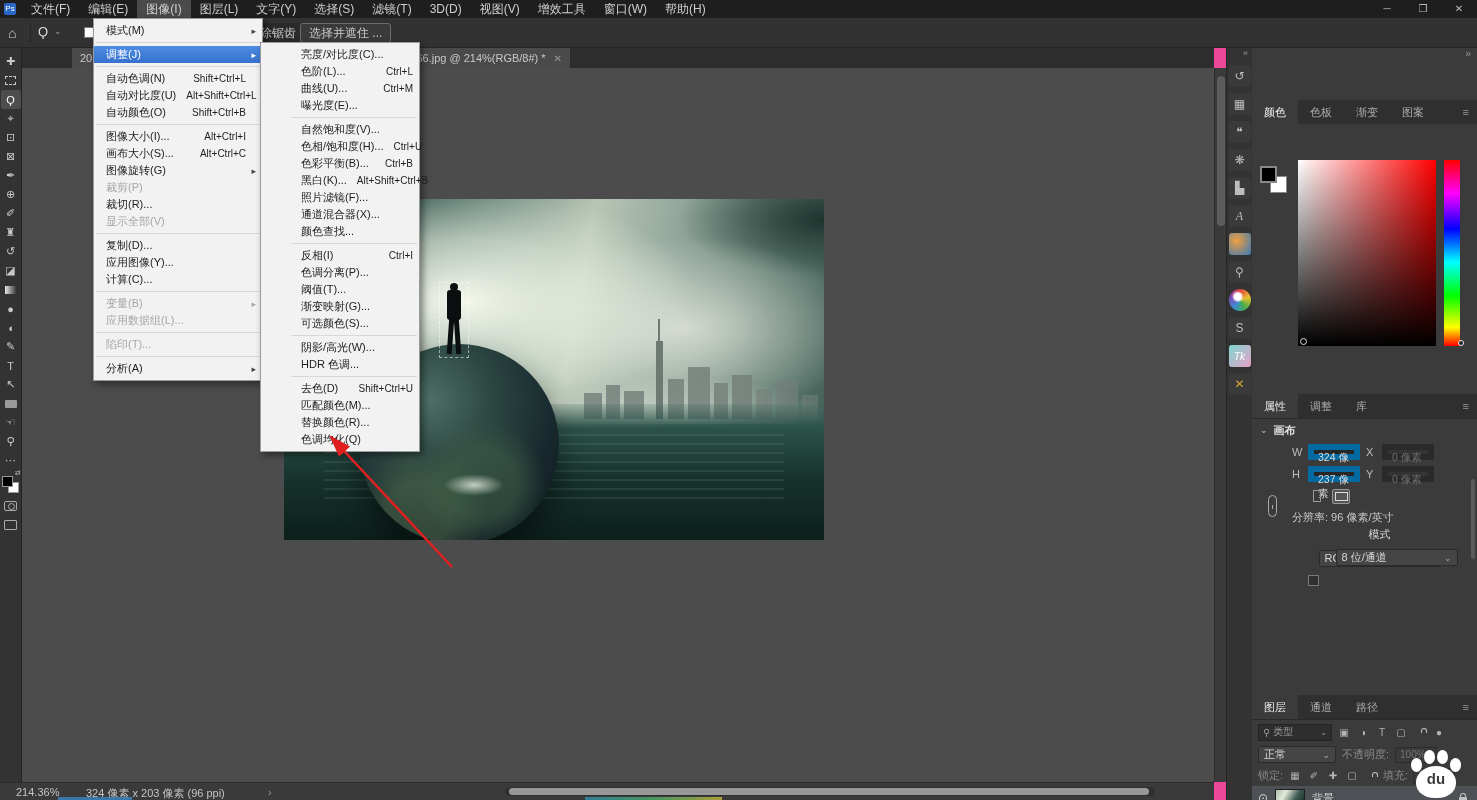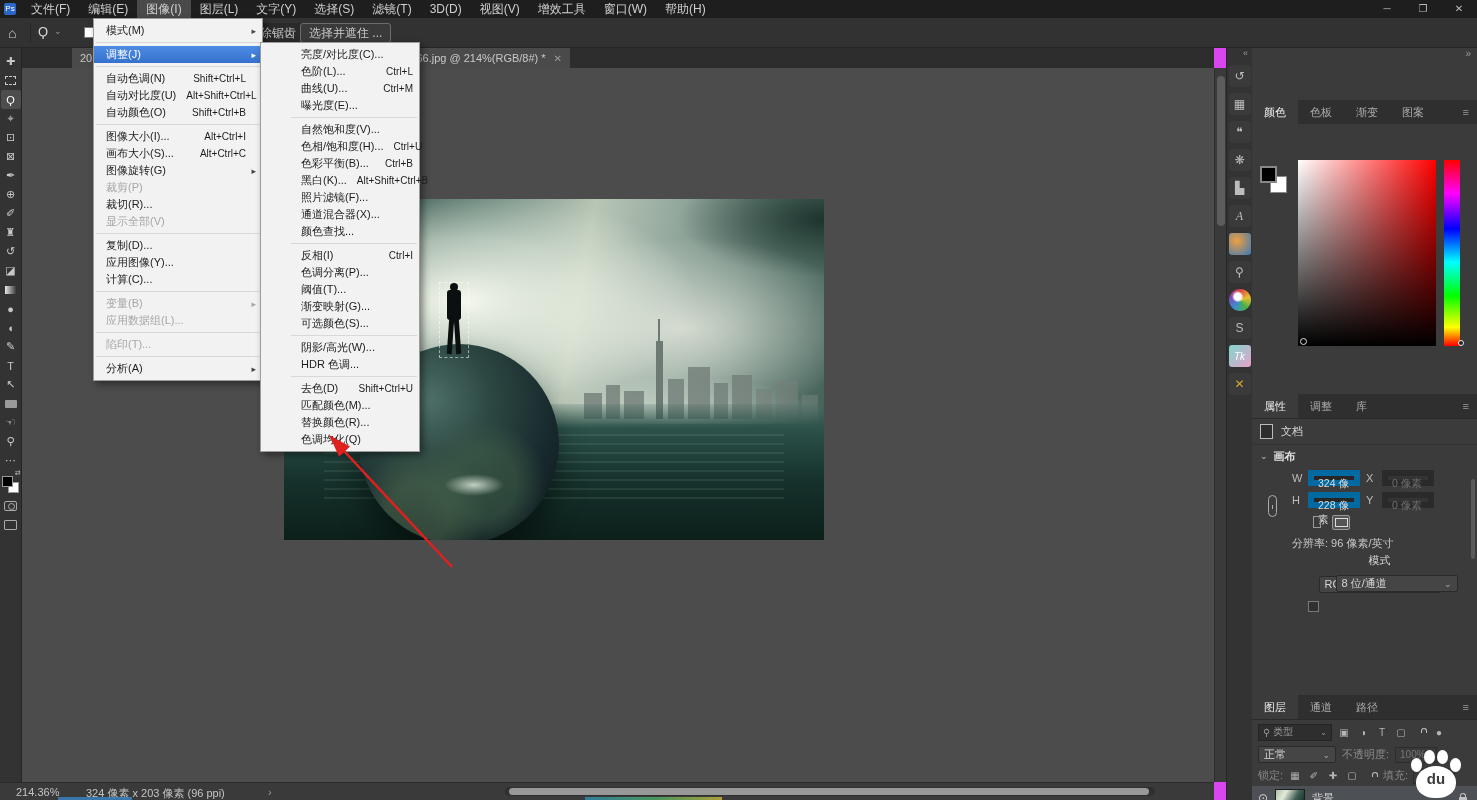--- a/index.html
+++ b/index.html
@@ -1,18 +1,18 @@
 <!DOCTYPE html>
 <html><head>
 <meta charset="utf-8">
 <style>
   * { margin:0; padding:0; box-sizing:border-box; }
   html,body { width:1477px; height:800px; overflow:hidden; background:#1d1d1d;
     font-family:"Liberation Sans","DejaVu Sans",sans-serif; }
-  .app { position:relative; width:1477px; height:800px; background:#d946ef; overflow:hidden; }
+  .app { position:relative; width:1477px; height:800px; background:#ec4899; overflow:hidden; }
 
   
   .titlebar { position:absolute; left:0; top:0; width:1477px; height:18px; background:#1e1e1e;
     display:flex; align-items:center; color:#cfcfcf; font-size:12px; z-index:20; }
   .ps-logo { width:12px; height:12px; margin:0 6px 0 4px; background:#2b66c9; color:#fff;
     font-size:8px; line-height:12px; text-align:center; border-radius:2px; }
   .tb-menu { padding:0 9px; line-height:18px; white-space:nowrap; cursor:default; }
   .tb-menu.active { background:#4a4a4a; }
   .tb-spacer { flex:1; }
   .wc { width:36px; text-align:center; color:#bbb; font-size:10px; line-height:18px; }
@@ -412,38 +412,34 @@
       <div class="cp-hue-marker"></div>
     </div>
 
     <div class="tabstrip">
       <div class="ptab active">属性</div>
       <div class="ptab">调整</div>
       <div class="ptab">库</div>
       <div class="tab-ham">≡</div>
     </div>
     <div class="props-panel">
-      <div class="doc-row">
-        <span class="doc-ic"></span>
-        <span>文档</span>
-      </div>
       <div class="sec-head">
         <span class="sec-chev">⌄</span>
         <span>画布</span>
       </div>
       <div class="chain"></div>
       <div class="dim-row">
         <span class="dim-lbl">W</span>
         <span class="fld">324 像素</span>
         <span class="dim-lbl">X</span>
         <span class="fld dim">0 像素</span>
       </div>
       <div class="dim-row">
         <span class="dim-lbl">H</span>
-        <span class="fld">228 像素</span>
+        <span class="fld">237 像素</span>
         <span class="dim-lbl">Y</span>
         <span class="fld dim">0 像素</span>
       </div>
       <div class="orient-row">
         <span class="ori">
             <span class="p"></span>
           </span>
         <span class="ori sel">
             <span class="l"></span>
           </span>

